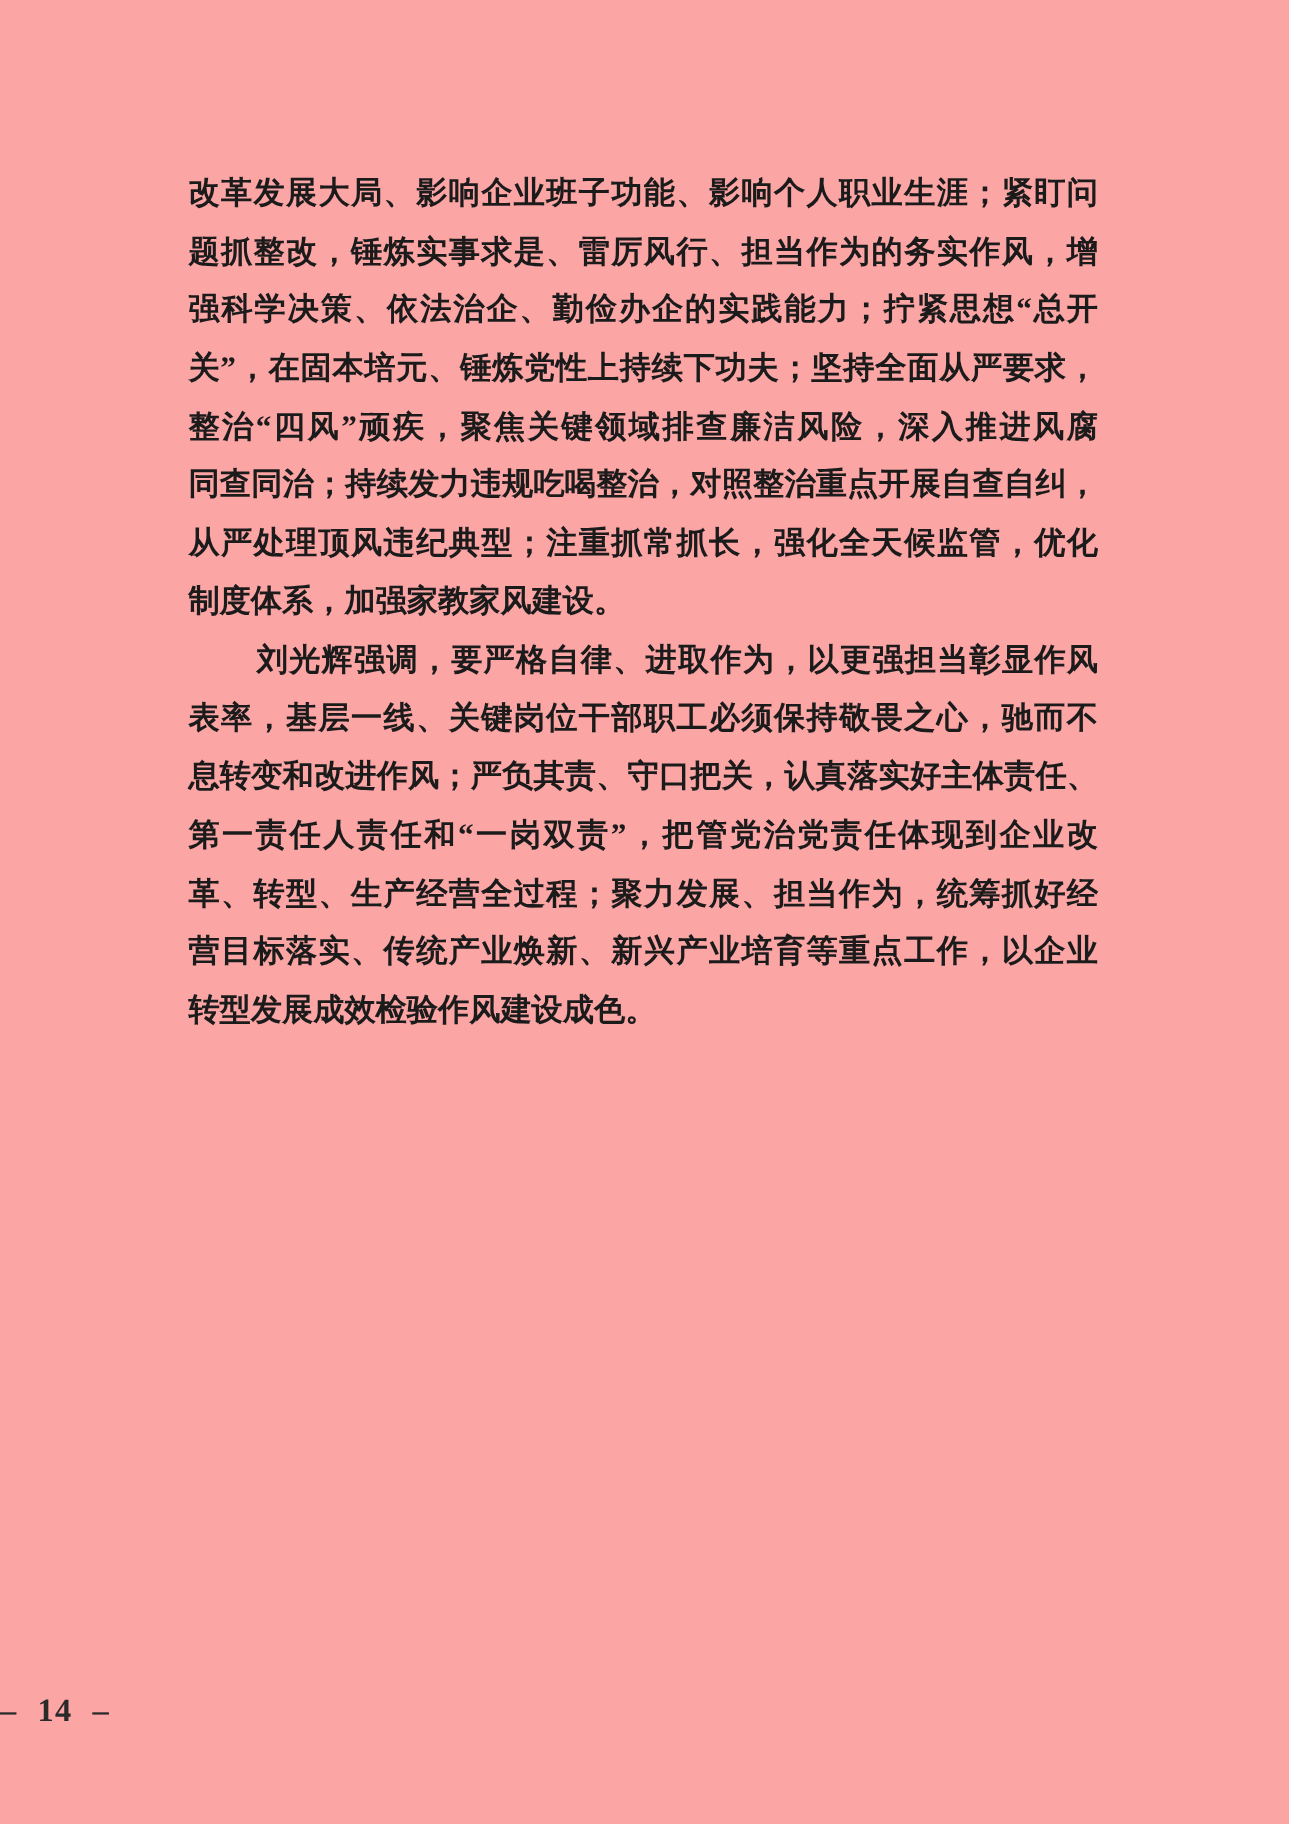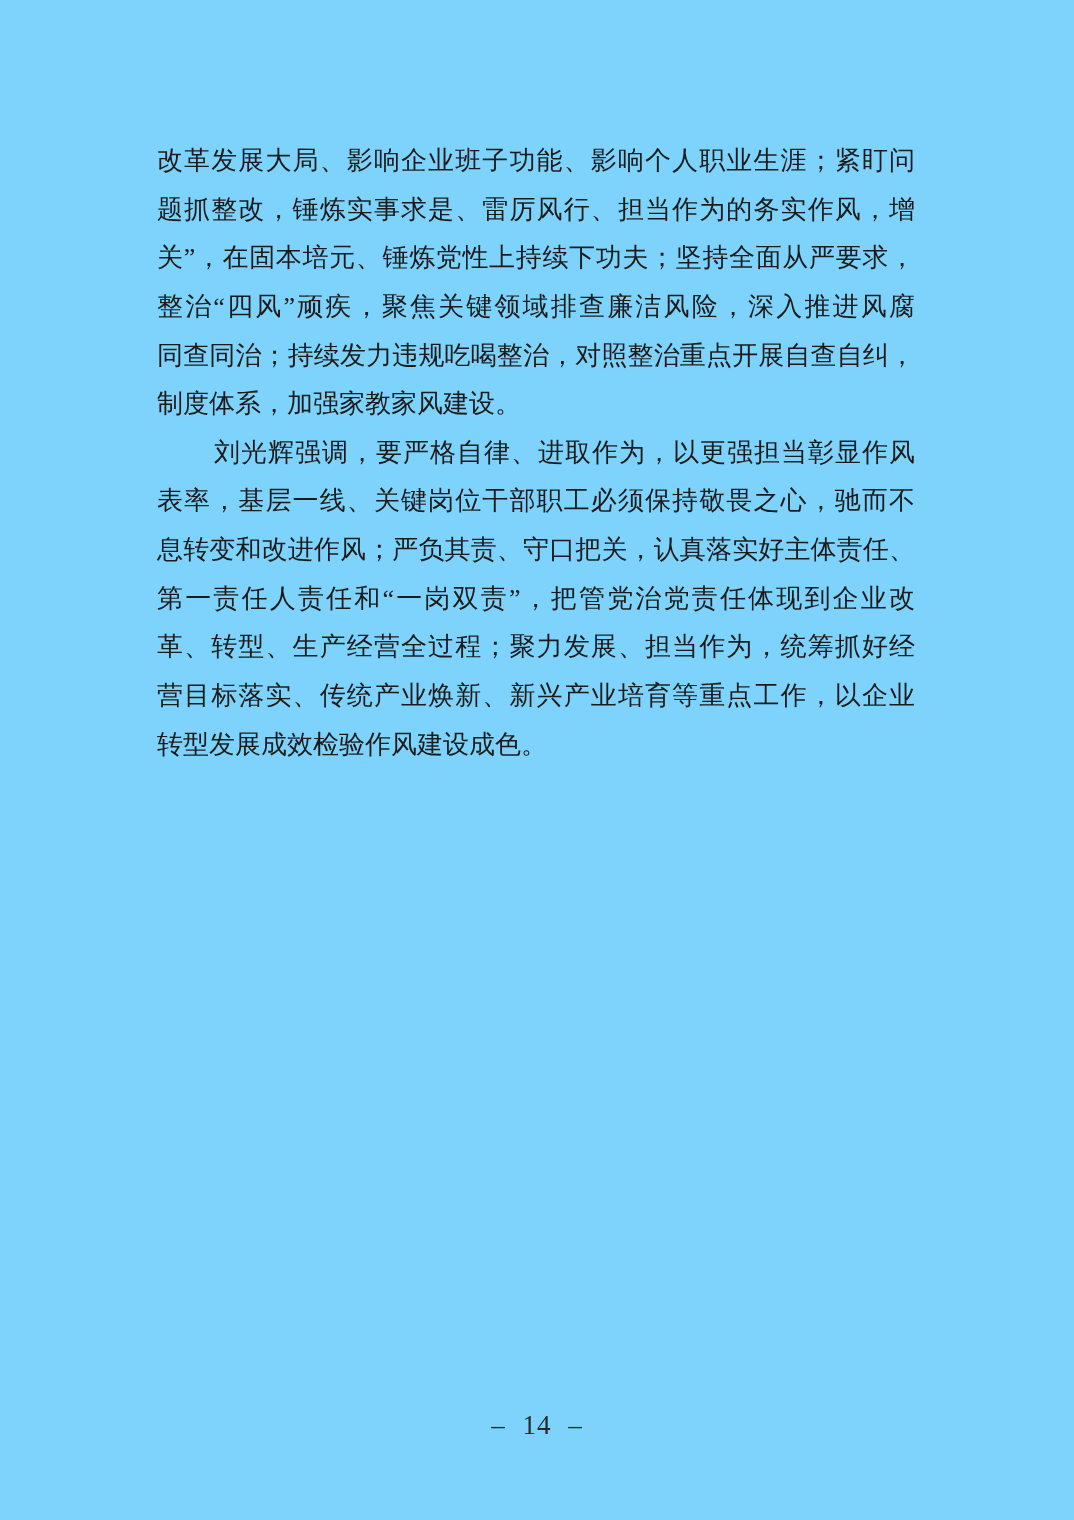--- a/index.html
+++ b/index.html
@@ -10,21 +10,22 @@
     width: 1074px;
     height: 1520px;
     background: #ffffff;
     position: relative;
     overflow: hidden;
     font-family: "Liberation Serif", "DejaVu Serif", serif;
   }
   .page {
     position: absolute;
     inset: 0;
-    background: #7dd3fc;
+    background: #fca5a5;
+    font-weight: bold;
   }
   .text-block {
     position: absolute;
     left: 157px;
     top: 137px;
     width: 758px;
     color: #1b1b1b;
   }
   .paragraph {
     margin: 0;
@@ -44,38 +45,39 @@
     text-align-last: left;
   }
   .line.indent {
     text-indent: 57px;
   }
   .footer {
     position: absolute;
     top: 1410px;
     left: 0;
     width: 100%;
-    text-align: center;
     font-size: 27px;
     color: #2a2a2a;
     word-spacing: 9px;
     letter-spacing: 1px;
   }
 </style>
 </head>
 <body>
 
 <div class="page">
   <div class="text-block">
       <div class="paragraph">
         <div class="line">改革发展大局、影响企业班子功能、影响个人职业生涯；紧盯问</div>
         <div class="line">题抓整改，锤炼实事求是、雷厉风行、担当作为的务实作风，增</div>
+        <div class="line">强科学决策、依法治企、勤俭办企的实践能力；拧紧思想“总开</div>
         <div class="line">关”，在固本培元、锤炼党性上持续下功夫；坚持全面从严要求，</div>
         <div class="line">整治“四风”顽疾，聚焦关键领域排查廉洁风险，深入推进风腐</div>
         <div class="line">同查同治；持续发力违规吃喝整治，对照整治重点开展自查自纠，</div>
+        <div class="line">从严处理顶风违纪典型；注重抓常抓长，强化全天候监管，优化</div>
         <div class="line last">制度体系，加强家教家风建设。</div>
       </div>
       <div class="paragraph">
         <div class="line indent">刘光辉强调，要严格自律、进取作为，以更强担当彰显作风</div>
         <div class="line">表率，基层一线、关键岗位干部职工必须保持敬畏之心，驰而不</div>
         <div class="line">息转变和改进作风；严负其责、守口把关，认真落实好主体责任、</div>
         <div class="line">第一责任人责任和“一岗双责”，把管党治党责任体现到企业改</div>
         <div class="line">革、转型、生产经营全过程；聚力发展、担当作为，统筹抓好经</div>
         <div class="line">营目标落实、传统产业焕新、新兴产业培育等重点工作，以企业</div>
         <div class="line last">转型发展成效检验作风建设成色。</div>

